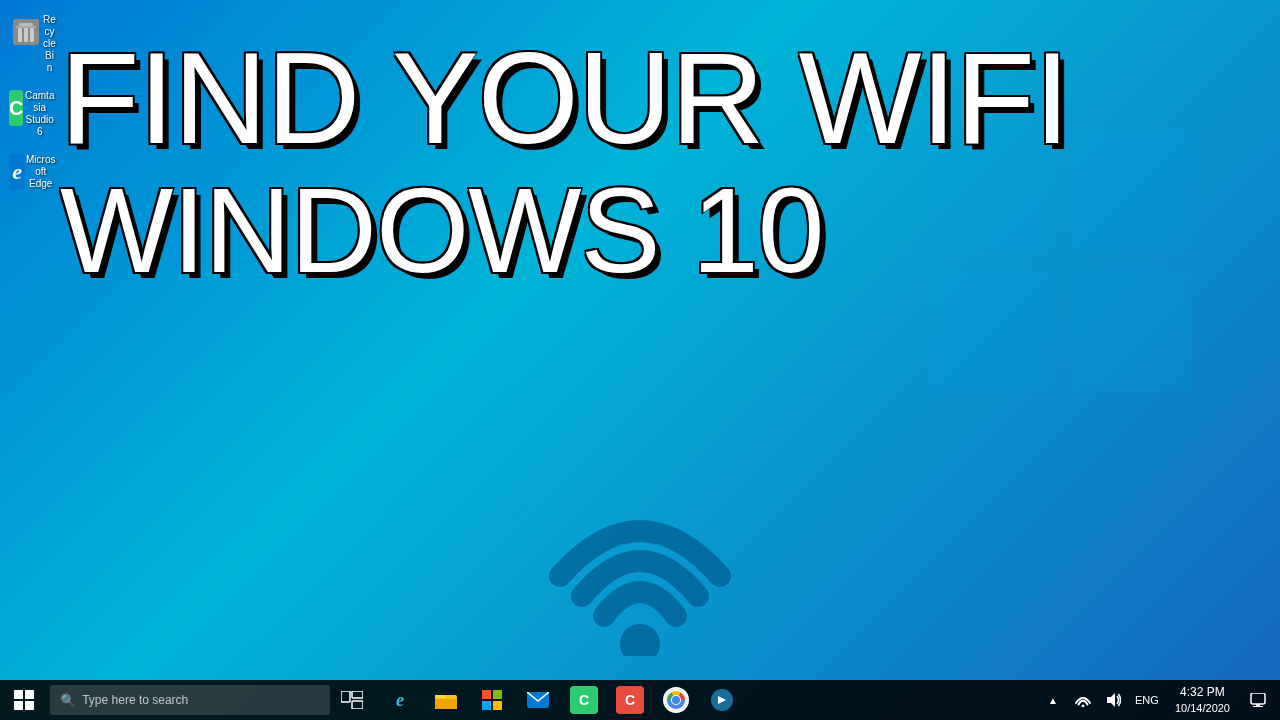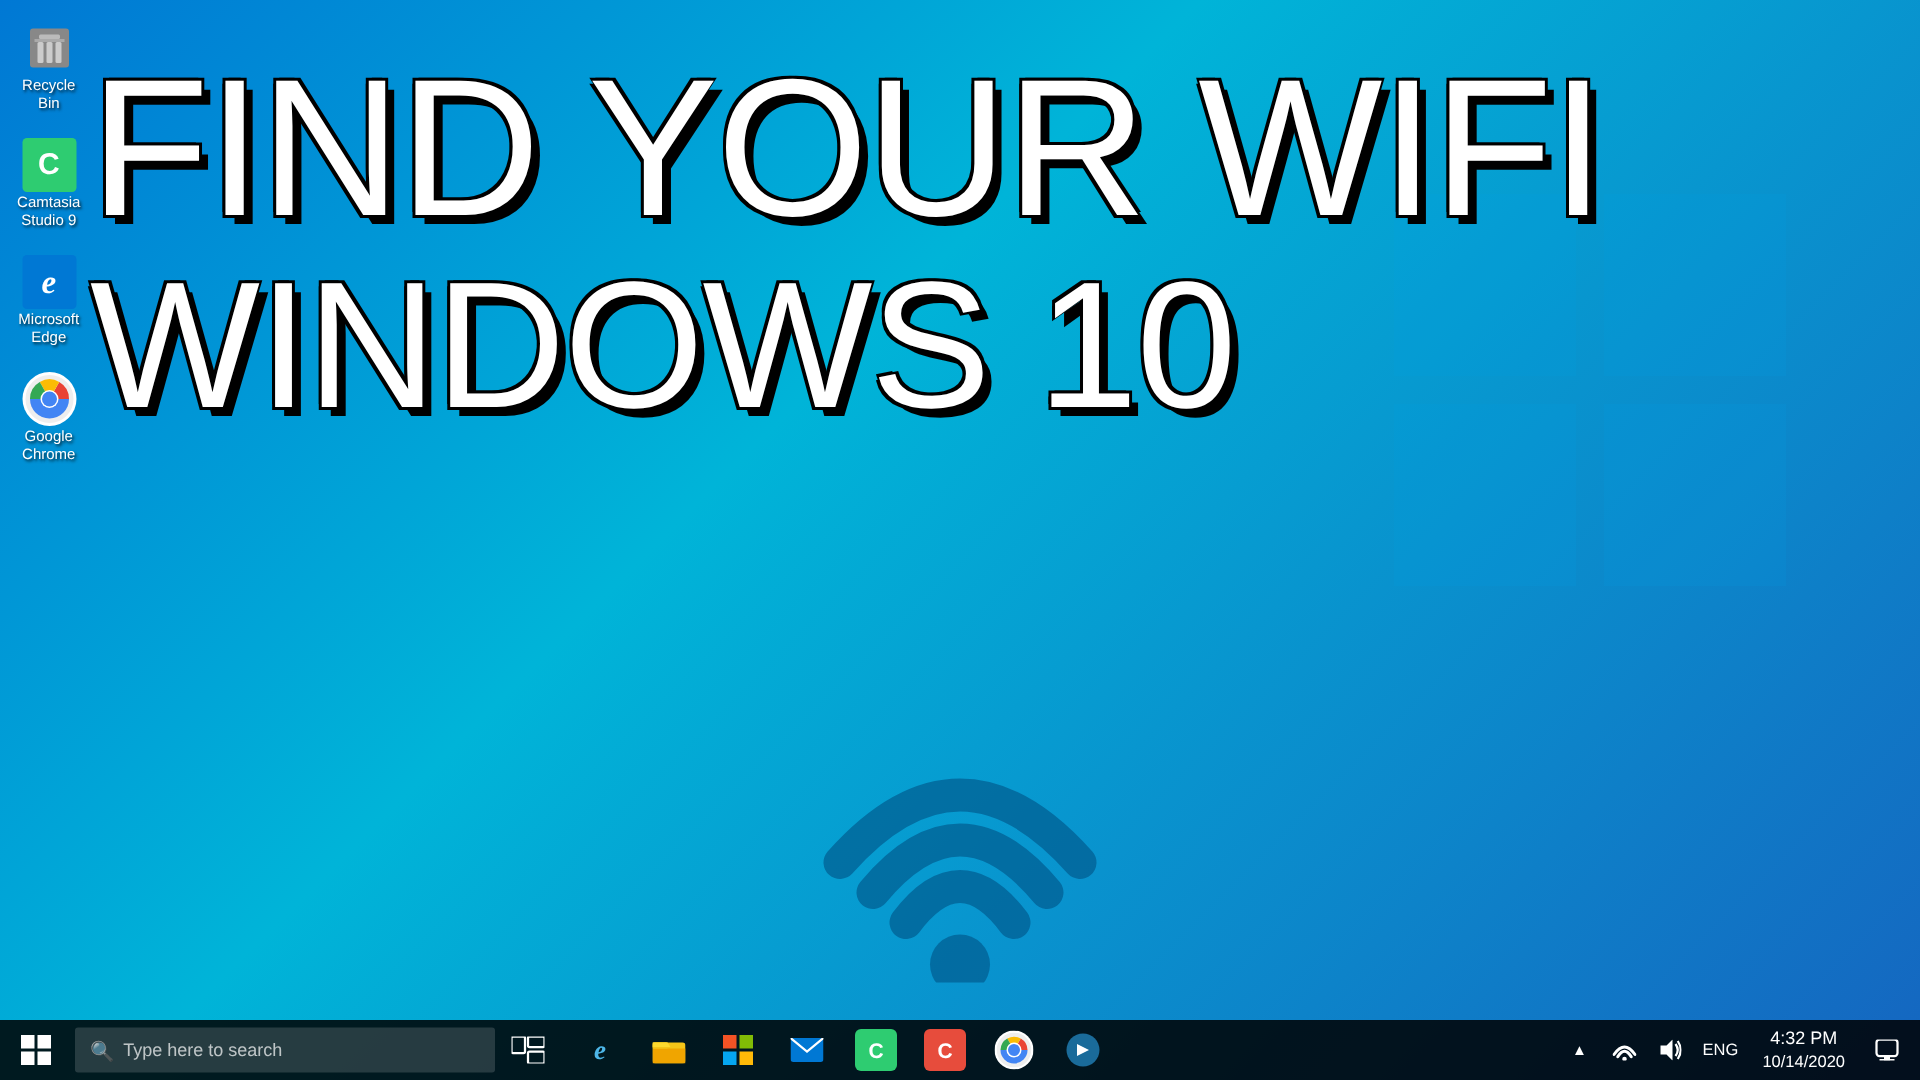--- a/index.html
+++ b/index.html
@@ -74,22 +74,22 @@
       position: absolute;
       top: 10px;
       left: 5px;
       display: flex;
       flex-direction: column;
       gap: 8px;
     }
 
     .desktop-icon {
       display: flex;
-      flex-direction: column;
-      align-items: center;
+      flex-direction: row;
+      align-items: flex-start;
       width: 55px;
       padding: 4px;
       cursor: pointer;
       border-radius: 2px;
     }
 
     .icon-img {
       width: 36px;
       height: 36px;
       display: flex;
@@ -279,49 +279,28 @@
           <rect x="9" y="13" width="4" height="14" rx="1" fill="#ccc"></rect>
           <rect x="15" y="13" width="4" height="14" rx="1" fill="#ccc"></rect>
           <rect x="21" y="13" width="4" height="14" rx="1" fill="#ccc"></rect>
         </svg>
       </div>
       <span class="icon-label">Recycle Bin</span>
     </div>
 
     <div class="desktop-icon">
       <div class="icon-img camtasia-icon" style="background:#2ecc71; color:white; font-weight:bold; font-size:20px;">C</div>
-      <span class="icon-label">Camtasia Studio 9</span>
+      <span class="icon-label">Camtasia Studio 6</span>
     </div>
 
     <div class="desktop-icon">
       <div class="icon-img edge-icon" style="background:#0078d4; color:white; font-style:italic; font-weight:bold; font-size:22px; font-family:Georgia,serif;">e</div>
       <span class="icon-label">Microsoft Edge</span>
     </div>
 
-    <div class="desktop-icon">
-      <div class="icon-img chrome-icon" style="background:white; border-radius:50%; width:36px; height:36px; display:flex; align-items:center; justify-content:center; overflow:hidden;">
-        <svg width="34" height="34" viewBox="0 0 34 34">
-          <circle cx="17" cy="17" r="17" fill="white"></circle>
-
-          <circle cx="17" cy="17" r="13" fill="none" stroke="#eee" stroke-width="6"></circle>
-
-          <path d="M17,17 L30,17 A13,13 0 0,0 23.5,5.6 Z" fill="#EA4335"></path>
-
-          <path d="M17,17 L23.5,5.6 A13,13 0 0,0 10.5,5.6 Z" fill="#FBBC05"></path>
-
-          <path d="M17,17 L10.5,5.6 A13,13 0 0,0 4,17 Z" fill="#34A853"></path>
-
-          <path d="M17,17 L4,17 A13,13 0 0,0 30,17 Z" fill="#4285F4"></path>
-
-          <circle cx="17" cy="17" r="6" fill="white"></circle>
-          <circle cx="17" cy="17" r="5" fill="#4285F4"></circle>
-        </svg>
-      </div>
-      <span class="icon-label">Google Chrome</span>
-    </div>
 
   </div>
 
   <div id="taskbar">
 
     <div id="taskbar-start">
       <svg width="20" height="20" viewBox="0 0 20 20">
         <rect x="0" y="0" width="9" height="9" fill="white"></rect>
         <rect x="11" y="0" width="9" height="9" fill="white"></rect>
         <rect x="0" y="11" width="9" height="9" fill="white"></rect>

